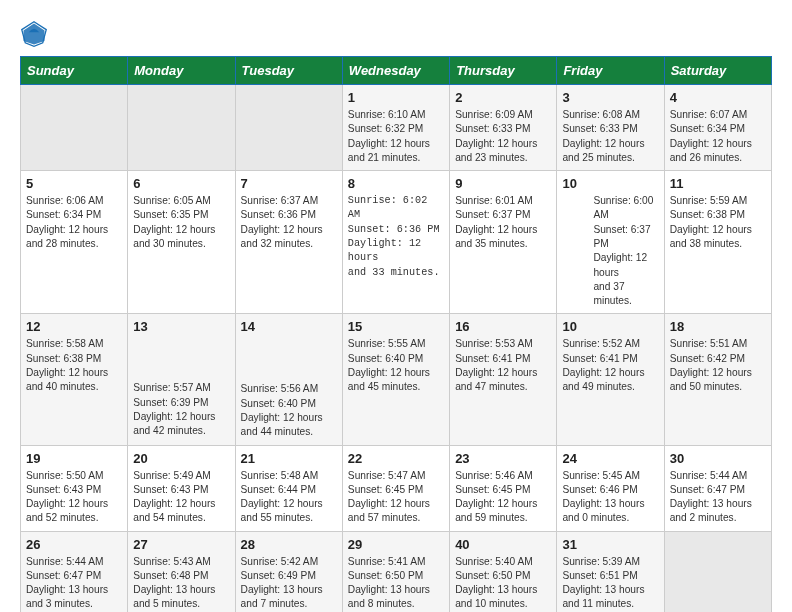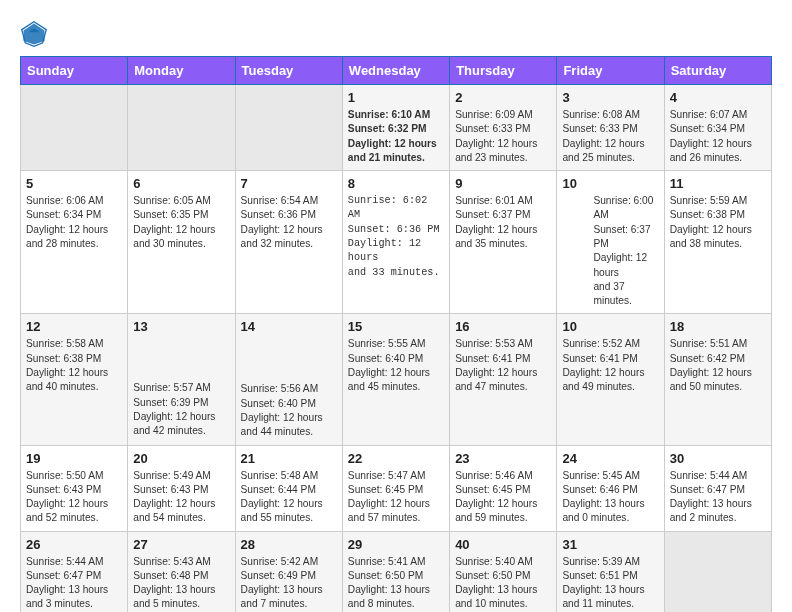--- a/index.html
+++ b/index.html
@@ -45,27 +45,28 @@
       font-size: 14px;
       color: #444;
       margin-top: 2px;
     }
     table {
       width: 100%;
       border-collapse: collapse;
       table-layout: fixed;
     }
     thead th {
-      background-color: #8b5cf6;
+      background-color: #15803d;
       color: #fff;
       text-align: left;
       padding: 6px 6px;
       font-size: 13px;
       font-weight: bold;
       border: 1px solid #1a6fb5;
+      font-style: italic;
     }
     tbody td {
       border: 1px solid #ccc;
       vertical-align: top;
       padding: 5px 5px;
       font-size: 10.5px;
       color: #333;
       height: 85px;
       width: 108px;
     }
@@ -124,21 +125,21 @@
         <th>Saturday</th>
       </tr>
   </thead>
   <tbody id="calendar-body">
   <tr>
         <td class="empty-cell"></td>
         <td class="empty-cell"></td>
         <td class="empty-cell"></td>
         <td>
           <span class="day-number">1</span>
-          <div class="cell-text" style="white-space: pre-line; font-weight: bold;">Sunrise: 6:10 AM
+          <div class="cell-text" style="white-space: pre-line;">Sunrise: 6:10 AM
 Sunset: 6:32 PM
 Daylight: 12 hours
 and 21 minutes.</div>
         </td>
         <td>
           <span class="day-number">2</span>
           <div class="cell-text" style="white-space: pre-line;">Sunrise: 6:09 AM
 Sunset: 6:33 PM
 Daylight: 12 hours
 and 23 minutes.</div>
@@ -168,21 +169,21 @@
         </td>
         <td>
           <span class="day-number">6</span>
           <div class="cell-text" style="white-space: pre-line;">Sunrise: 6:05 AM
 Sunset: 6:35 PM
 Daylight: 12 hours
 and 30 minutes.</div>
         </td>
         <td>
           <span class="day-number">7</span>
-          <div class="cell-text" style="white-space: pre-line;">Sunrise: 6:54 AM
+          <div class="cell-text" style="white-space: pre-line;">Sunrise: 6:37 AM
 Sunset: 6:36 PM
 Daylight: 12 hours
 and 32 minutes.</div>
         </td>
         <td>
           <span class="day-number">8</span>
           <div class="cell-text" style="white-space: pre-line; font-family: Liberation Mono, monospace;">Sunrise: 6:02 AM
 Sunset: 6:36 PM
 Daylight: 12 hours
 and 33 minutes.</div>

